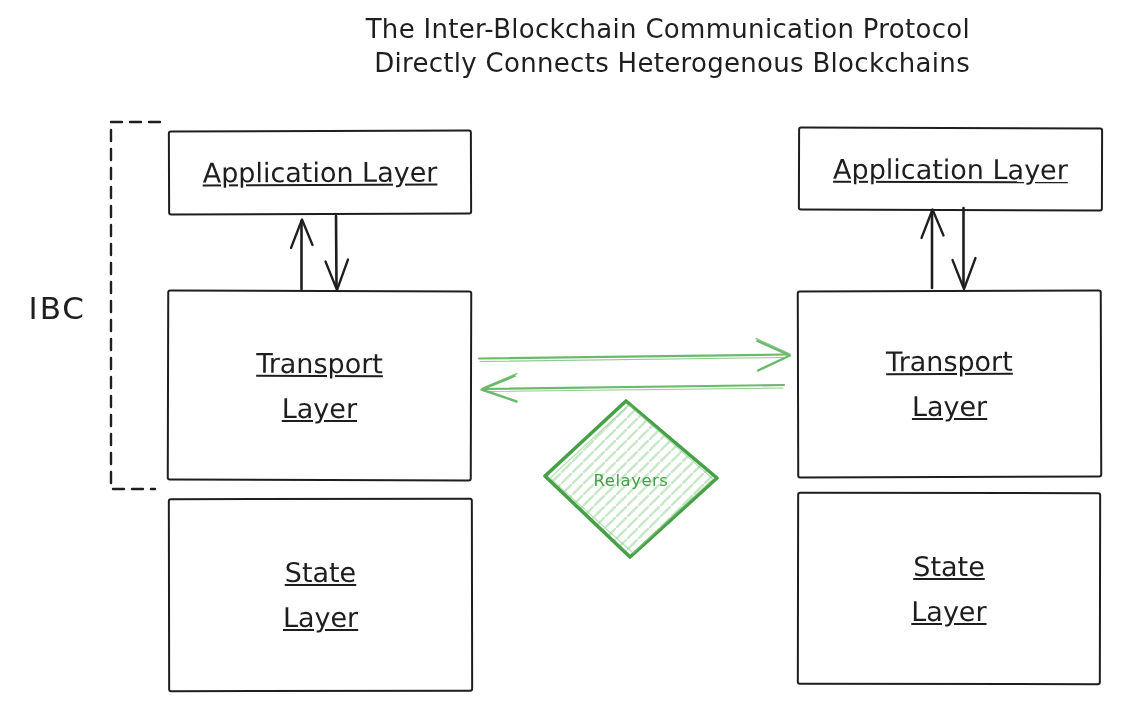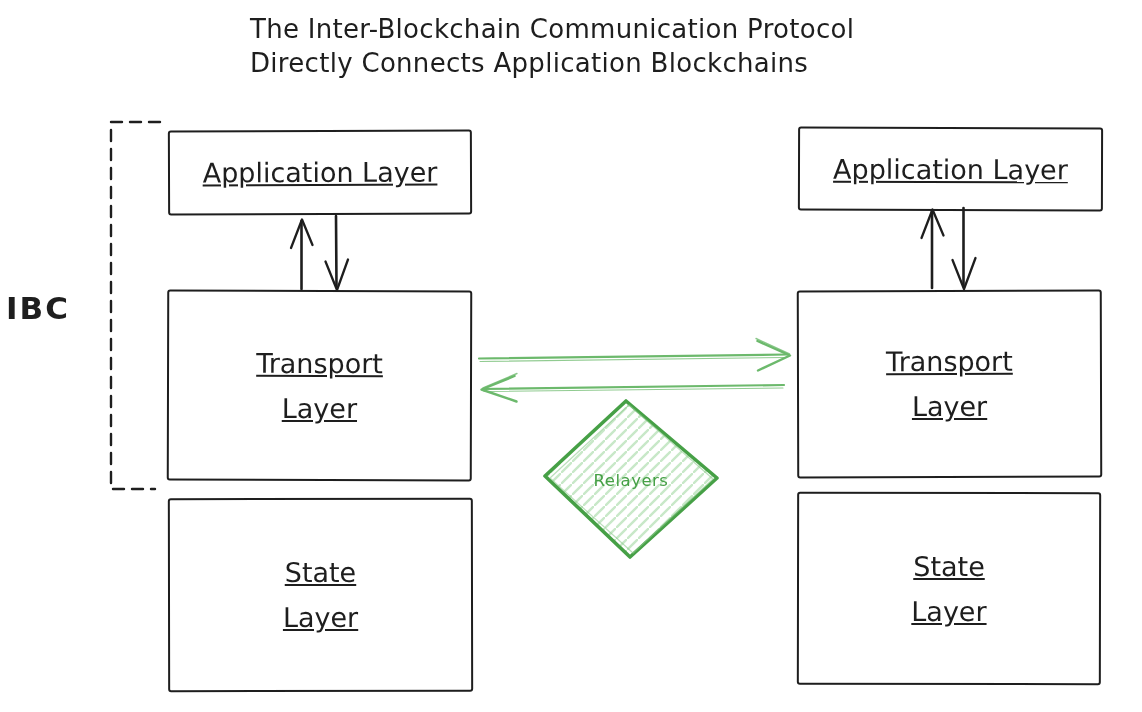--- a/index.html
+++ b/index.html
@@ -10,35 +10,36 @@
     background: #ffffff;
     font-family: "DejaVu Sans", sans-serif;
     color: #1e1e1e;
     overflow: hidden;
   }
   .title {
     position: absolute;
     left: 250px;
     top: 12px;
     width: 720px;
-    text-align: left;
+    text-align: right;
     font-size: 26px;
     line-height: 34px;
     color: #1e1e1e;
     letter-spacing: 0.3px;
   }
   .ibc-label {
     position: absolute;
     left: 6px;
     top: 290px;
     width: 80px;
     font-size: 31px;
-    font-weight: 700;
+    font-weight: 400;
     letter-spacing: 2px;
     color: #1e1e1e;
+    text-align: right;
   }
   .box {
     position: absolute;
     border: 2px solid #1e1e1e;
     border-radius: 3px;
     background: #ffffff;
     display: flex;
     align-items: center;
     justify-content: center;
     text-align: center;
@@ -66,21 +67,21 @@
     letter-spacing: 0.5px;
   }
 </style>
 </head>
 <body>
 
 <div class="canvas">
 
   <div class="title">
     <div>The Inter-Blockchain Communication Protocol</div>
-    <div>Directly Connects Application Blockchains</div>
+    <div>Directly Connects Heterogenous Blockchains</div>
   </div>
 
   <div class="ibc-label">IBC</div>
 
   <div class="box box-left-app">
     <span class="label">Application Layer</span>
   </div>
   <div class="box box-left-transport">
     <span class="label">Transport
 Layer</span>

